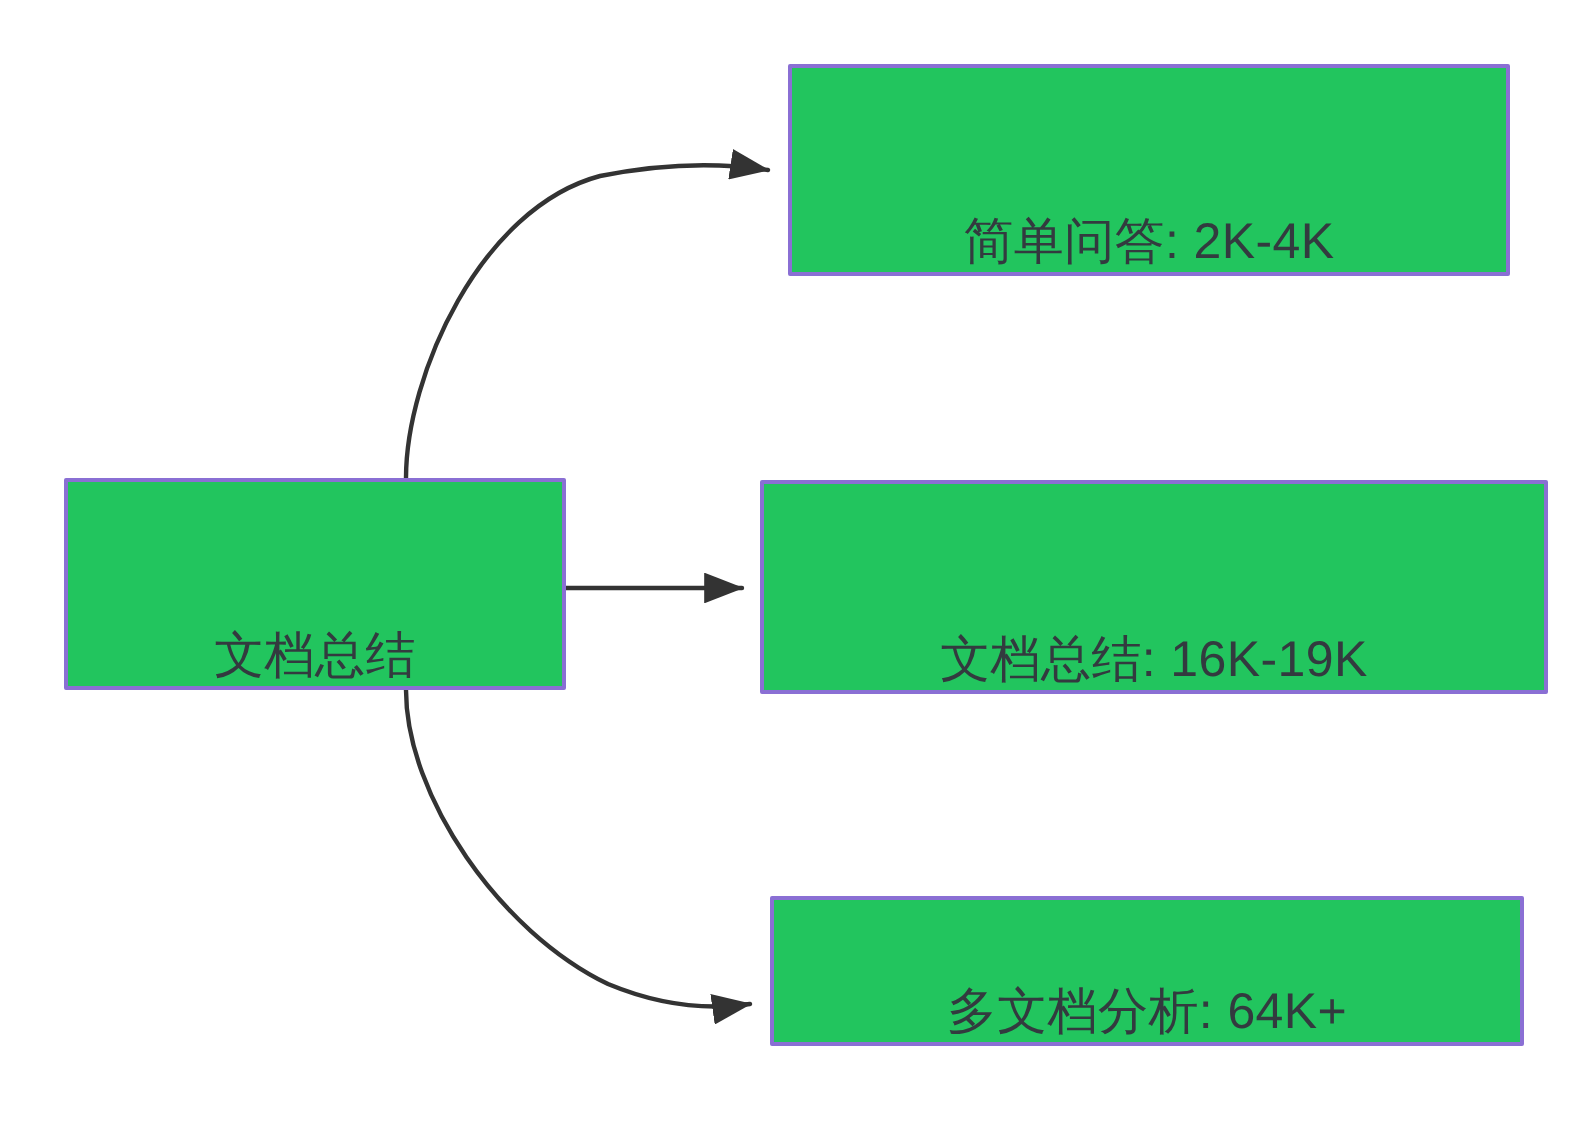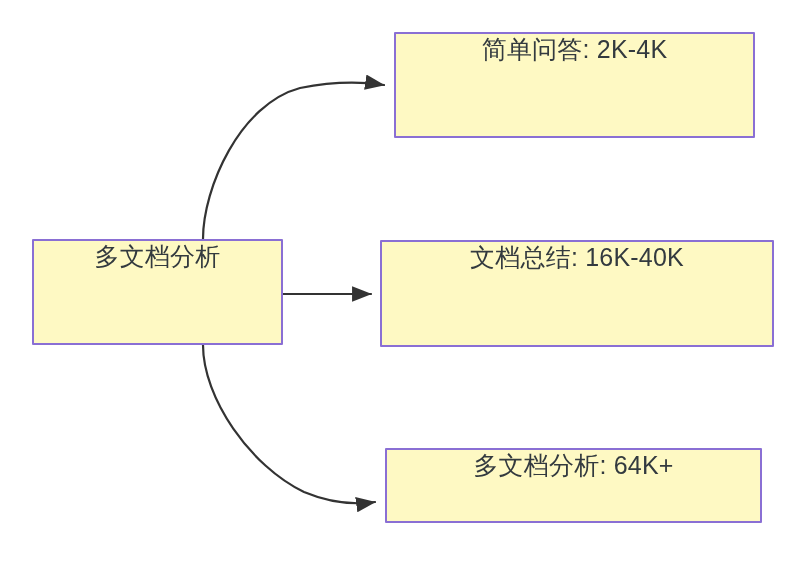--- a/index.html
+++ b/index.html
@@ -22,25 +22,25 @@
     position: absolute;
     left: 0;
     top: 0;
     width: 787px;
     height: 572px;
     pointer-events: none;
   }
   .node {
     position: absolute;
     box-sizing: border-box;
-    background: #fef9c3;
+    background: #22c55e;
     border: 2px solid #8a6fd4;
     border-radius: 1px;
     display: flex;
-    align-items: flex-start;
+    align-items: flex-end;
     justify-content: center;
     text-align: center;
   }
   .node-label {
     font-size: 25px;
     line-height: 1.2;
     color: #333a3f;
     letter-spacing: 0.2px;
     white-space: nowrap;
     font-weight: 400;
@@ -84,28 +84,28 @@
     </defs>
 
     <path d="M 203,239 C 203,188 240,104 300,88 Q 345,79 384,85" fill="none" stroke="#333333" stroke-width="2.2" stroke-linecap="round" marker-end="url(#arrowhead)"></path>
 
     <path d="M 283,294 L 371,294" fill="none" stroke="#333333" stroke-width="2.2" stroke-linecap="round" marker-end="url(#arrowhead)"></path>
 
     <path d="M 203,345 C 203,398 250,466 304,492 Q 340,507 375,502" fill="none" stroke="#333333" stroke-width="2.2" stroke-linecap="round" marker-end="url(#arrowhead)"></path>
   </svg>
 
   <div id="node-root" class="node">
-    <span class="node-label">多文档分析</span>
+    <span class="node-label">文档总结</span>
   </div>
 
   <div id="node-simple-qa" class="node">
     <span class="node-label">简单问答: 2K-4K</span>
   </div>
 
   <div id="node-doc-summary" class="node">
-    <span class="node-label">文档总结: 16K-40K</span>
+    <span class="node-label">文档总结: 16K-19K</span>
   </div>
 
   <div id="node-multi-doc" class="node">
     <span class="node-label">多文档分析: 64K+</span>
   </div>
 
 </div>
 
 </body></html>

